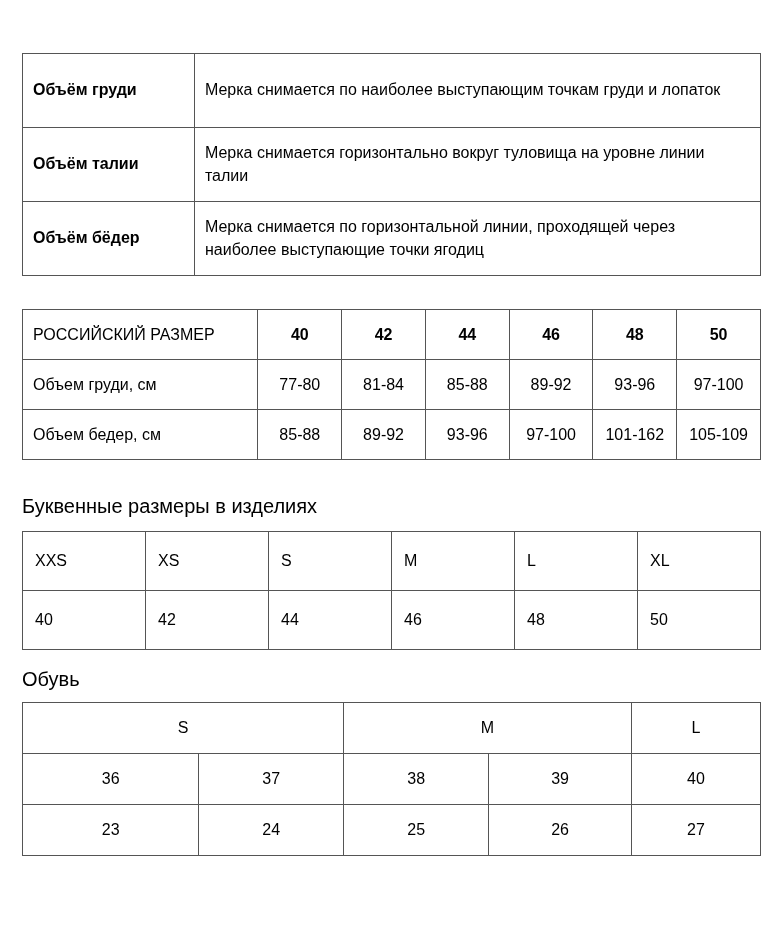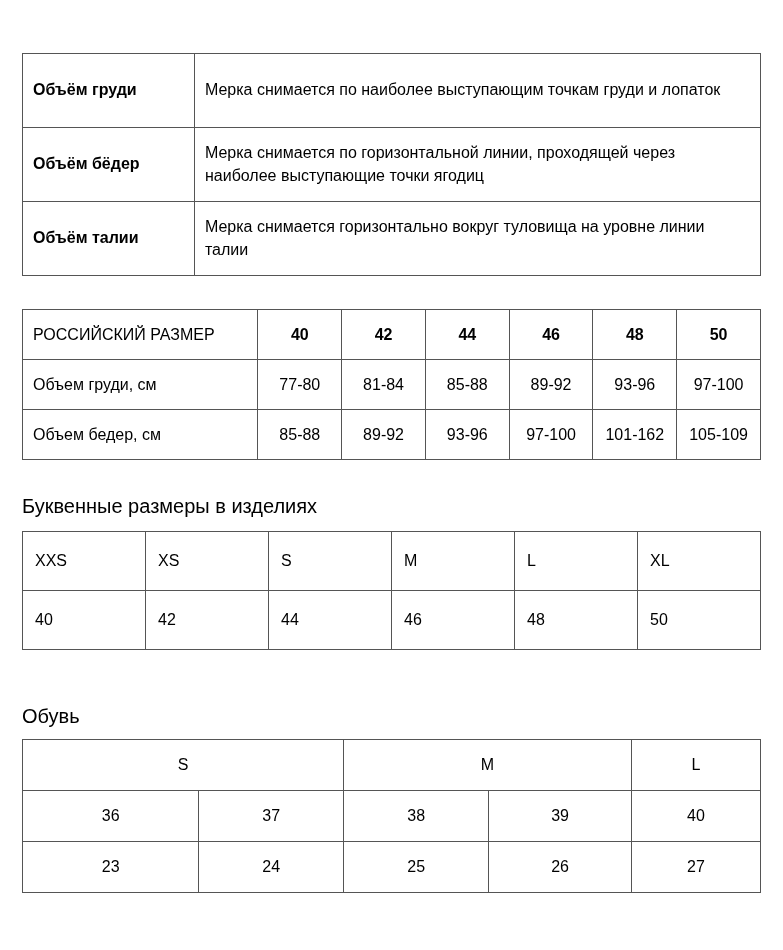--- a/index.html
+++ b/index.html
@@ -44,21 +44,21 @@
   .t-sizes td.hdr { font-weight: 700; }
 
   
   .section-title {
     font-size: 20px;
     font-weight: 400;
     line-height: 24px;
     margin: 0;
   }
   .title-letters { margin-top: 34px; margin-bottom: 13px; }
-  .title-shoes   { margin-top: 54px; margin-bottom: 11px; }
+  .title-shoes   { margin-top: 17px; margin-bottom: 11px; }
 
   
   .t-letters td { height: 58px; text-align: left; padding: 0 6px 0 12px; }
 
   
   .t-shoes td { height: 50px; text-align: center; padding: 0 2px; }
   .t-shoes col.s1 { width: 23.9%; }
   .t-shoes col.s2 { width: 19.6%; }
   .t-shoes col.s3 { width: 19.7%; }
   .t-shoes col.s4 { width: 19.3%; }
@@ -73,26 +73,26 @@
     <colgroup>
         <col class="c-term">
         <col>
       </colgroup>
     <tbody>
       <tr>
         <td class="term">Объём груди</td>
         <td class="def">Мерка снимается по наиболее выступающим точкам груди и лопаток</td>
       </tr>
       <tr>
+        <td class="term">Объём талии</td>
+        <td class="def">Мерка снимается горизонтально вокруг туловища на уровне линии талии</td>
+      </tr>
+      <tr>
         <td class="term">Объём бёдер</td>
         <td class="def">Мерка снимается по горизонтальной линии, проходящей через наиболее выступающие точки ягодиц</td>
-      </tr>
-      <tr>
-        <td class="term">Объём талии</td>
-        <td class="def">Мерка снимается горизонтально вокруг туловища на уровне линии талии</td>
       </tr>
     </tbody>
   </table>
 
   <table class="t-sizes">
     <colgroup>
         <col class="c-label">
         <col>
         <col>
         <col>

